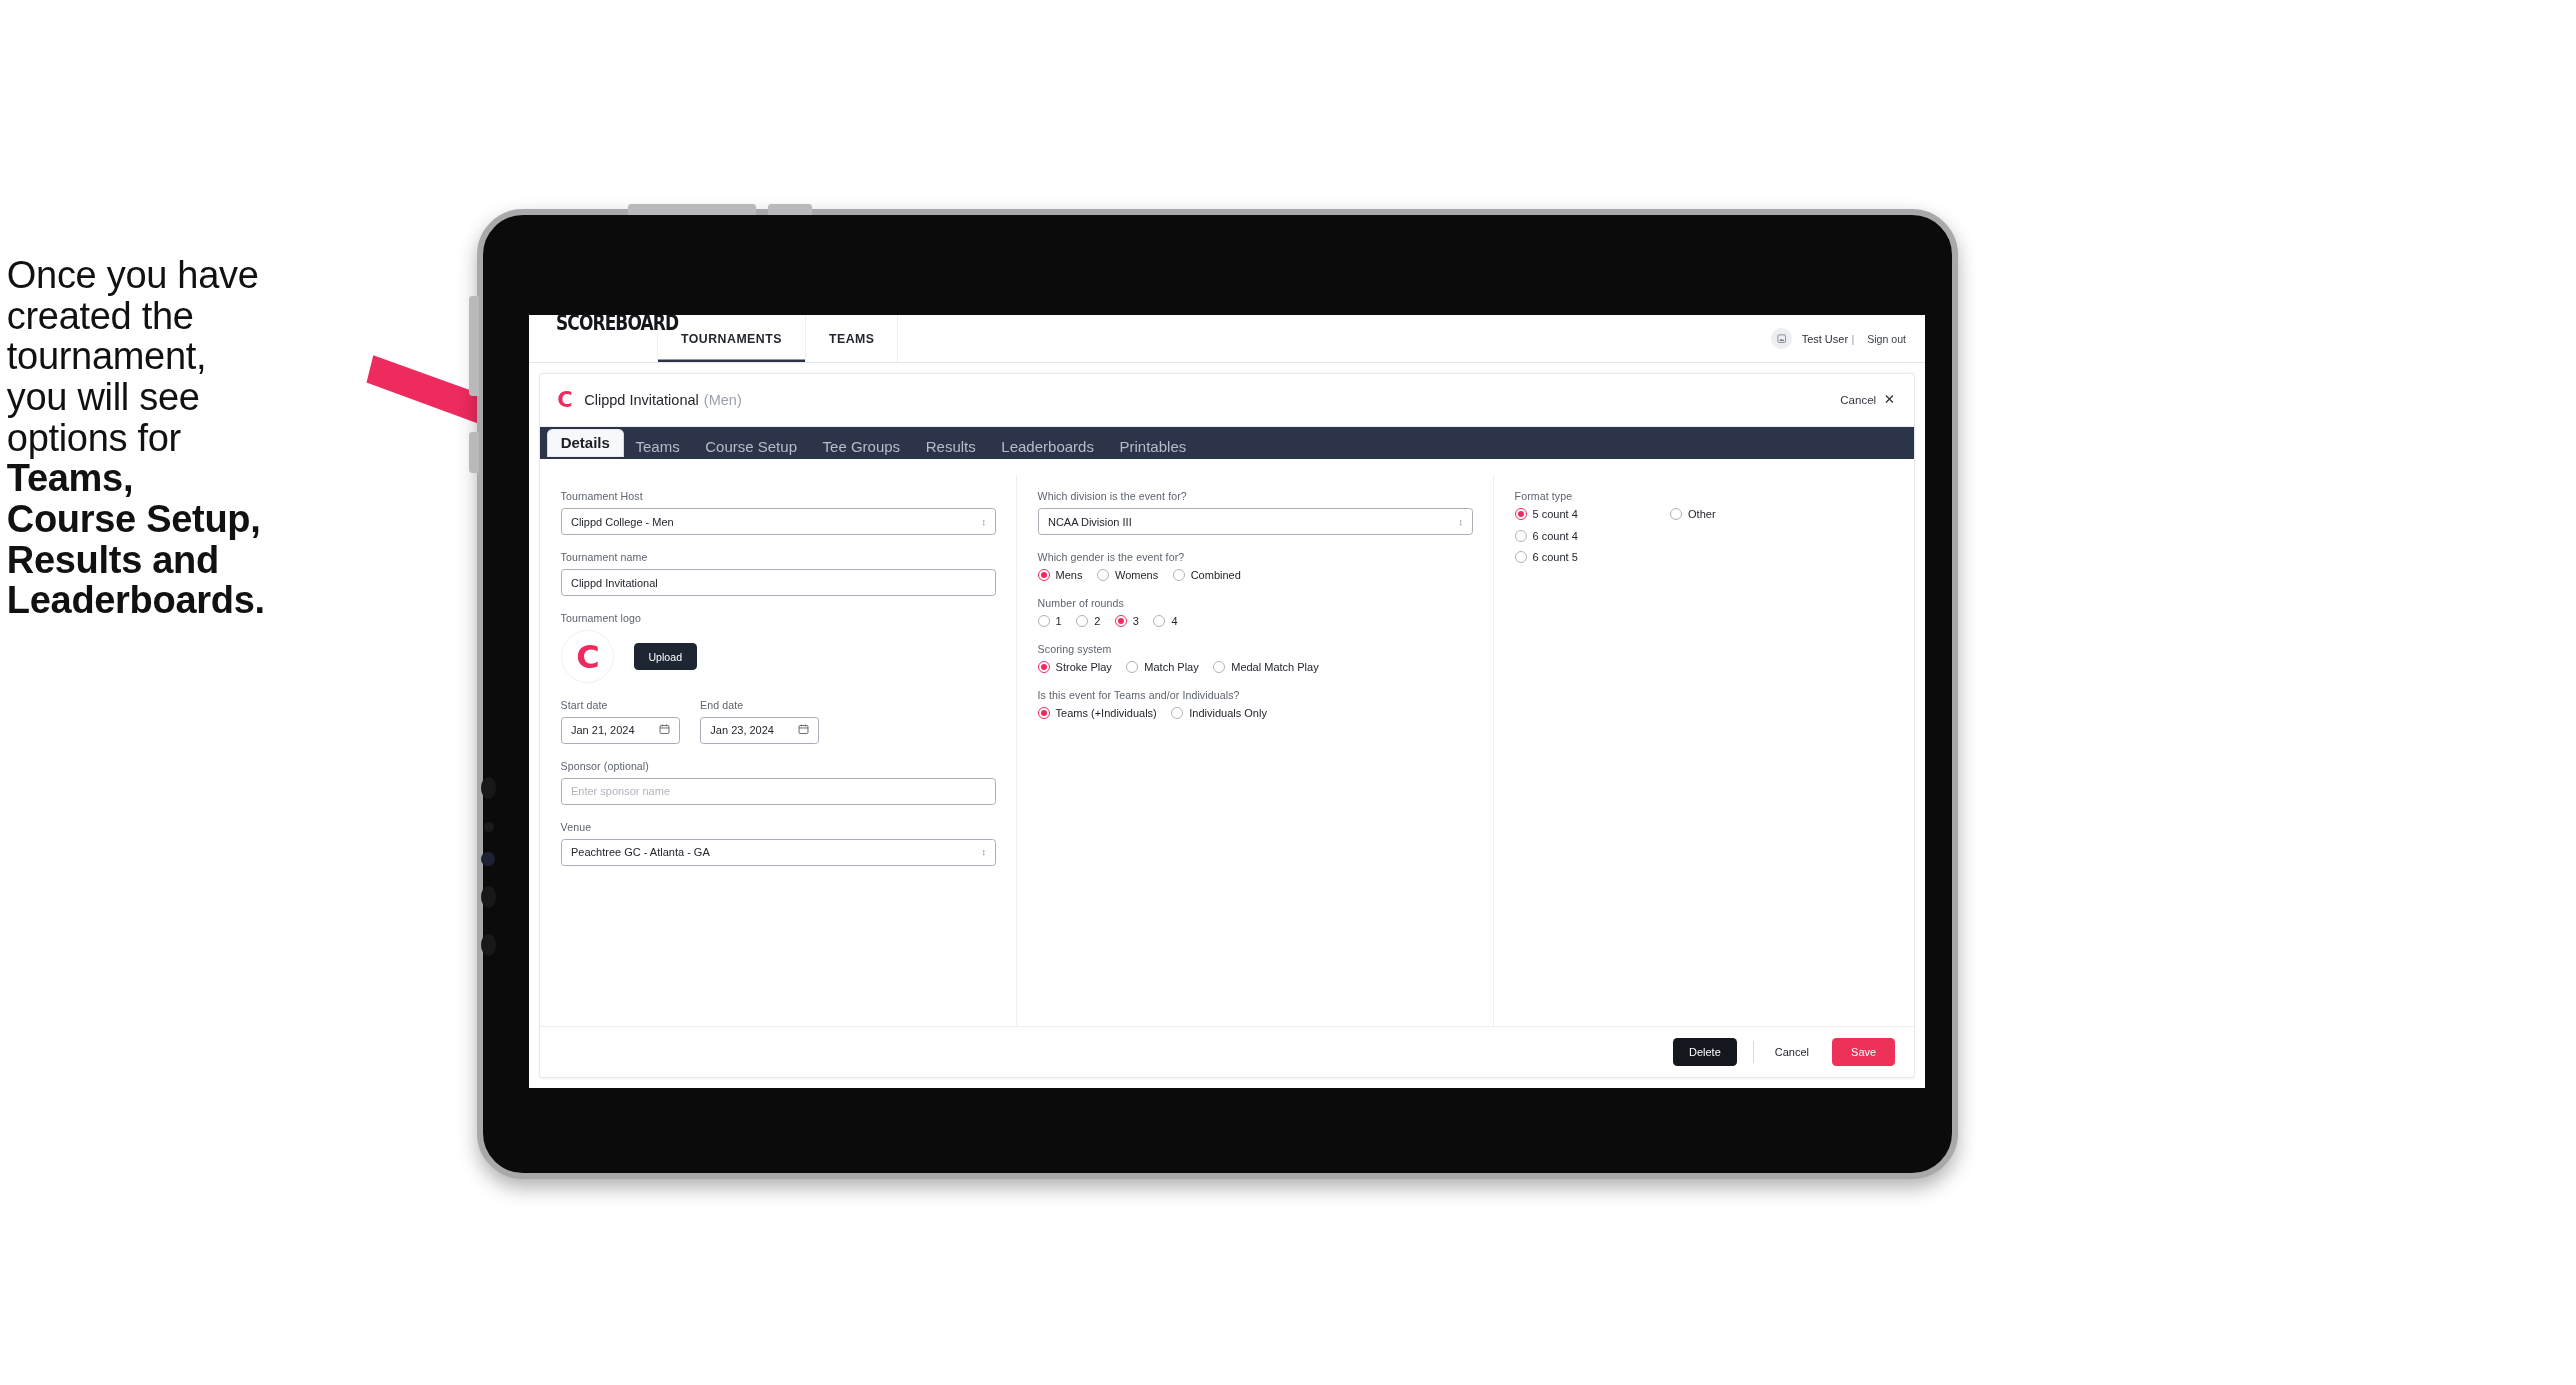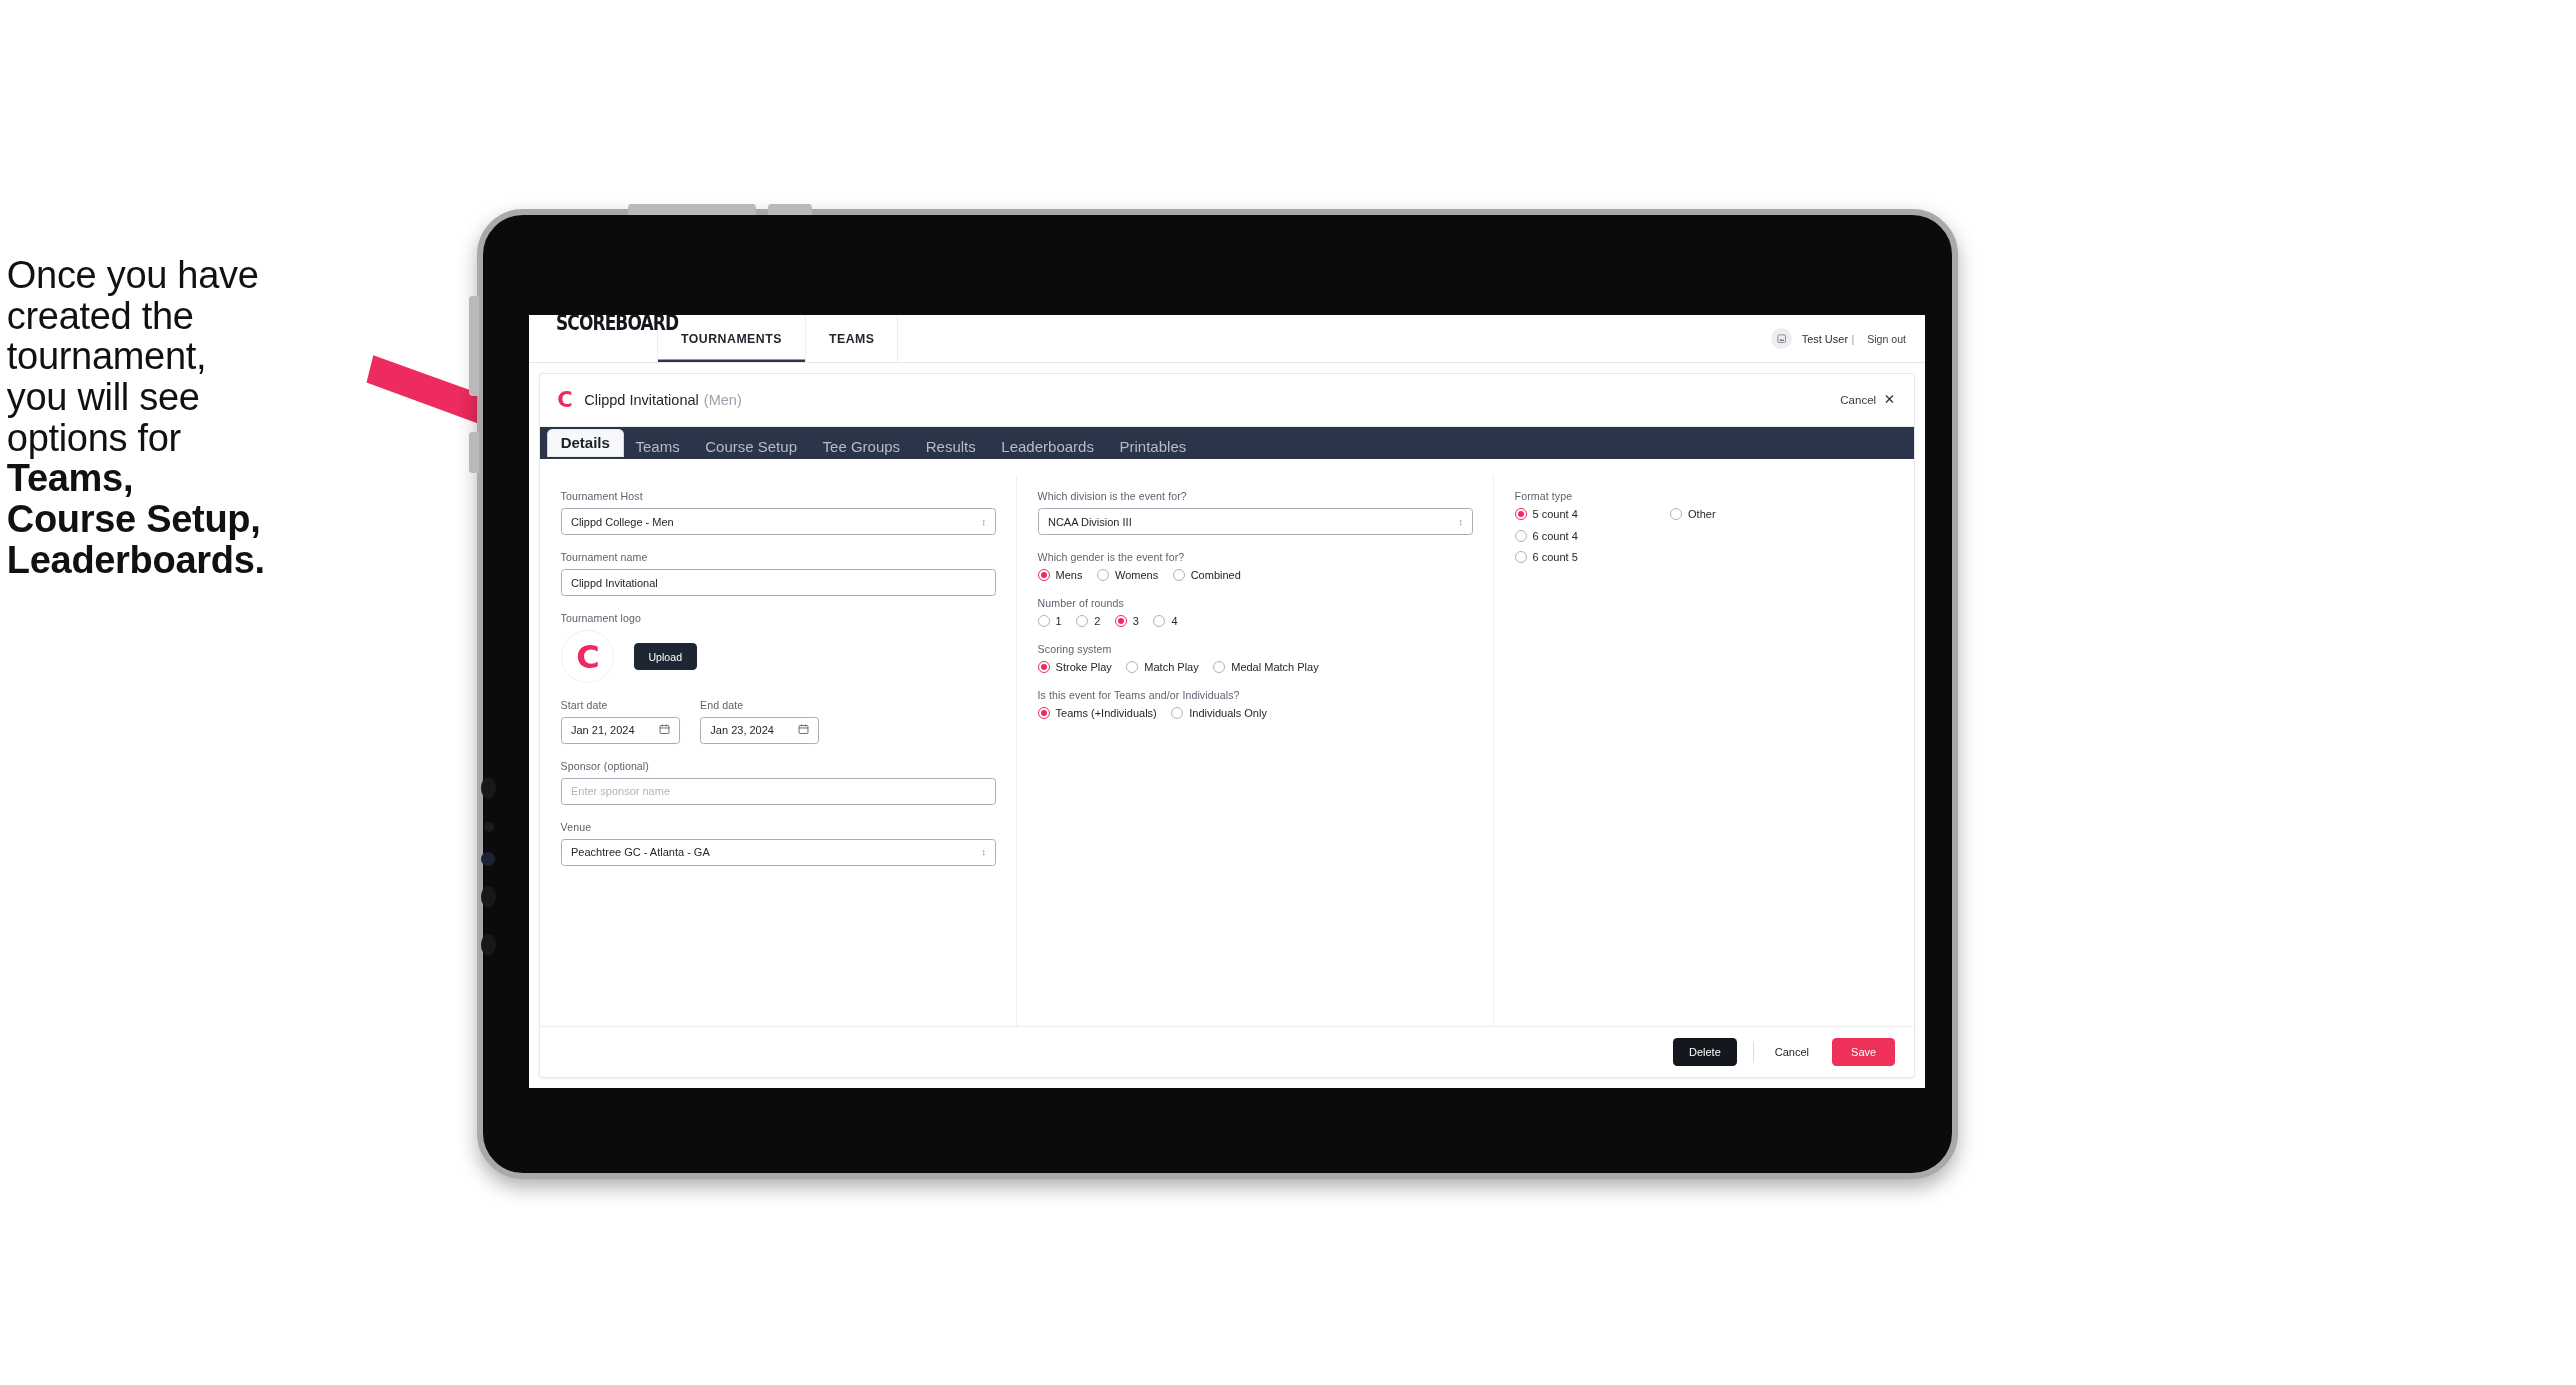--- a/index.html
+++ b/index.html
@@ -252,20 +252,21 @@
 <div class="stage">
 
   <div class="annotation" id="annotation">
       <span class="ln">Once you have</span>
       <span class="ln">created the</span>
       <span class="ln">tournament,</span>
       <span class="ln">you will see</span>
       <span class="ln">options for</span>
       <span class="ln"><b>Teams,</b></span>
       <span class="ln"><b>Course Setup,</b></span>
+      <span class="ln"><b>Results and</b></span>
       <span class="ln"><b>Leaderboards.</b></span>
     </div>
 
   <div class="arrow-wrap">
     <svg width="358" height="170" viewBox="0 0 420 200">
       <g>
         <path d="M 8 38 L 300 143 L 288 176 L 0 70 Z" fill="#ee2b5e"></path>
         <path d="M 260 98 L 352 160 L 252 182 Z" fill="#ee2b5e"></path>
       </g>
     </svg>

